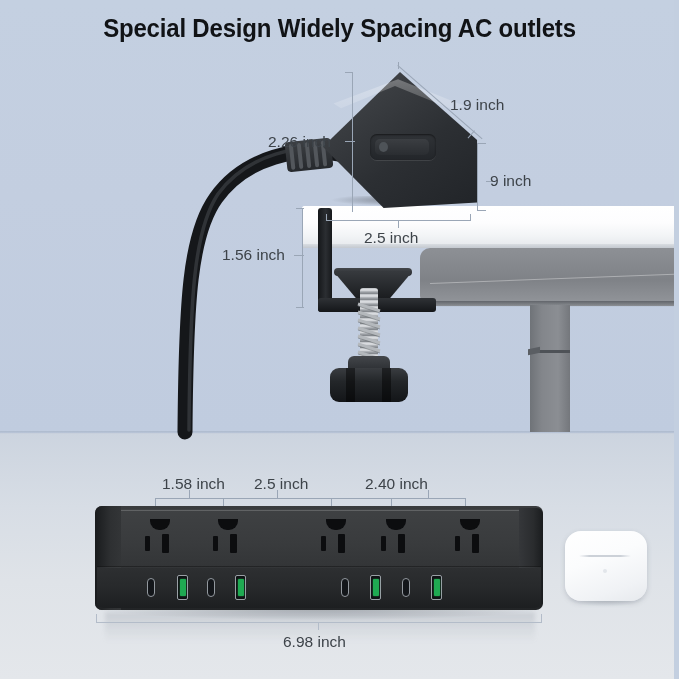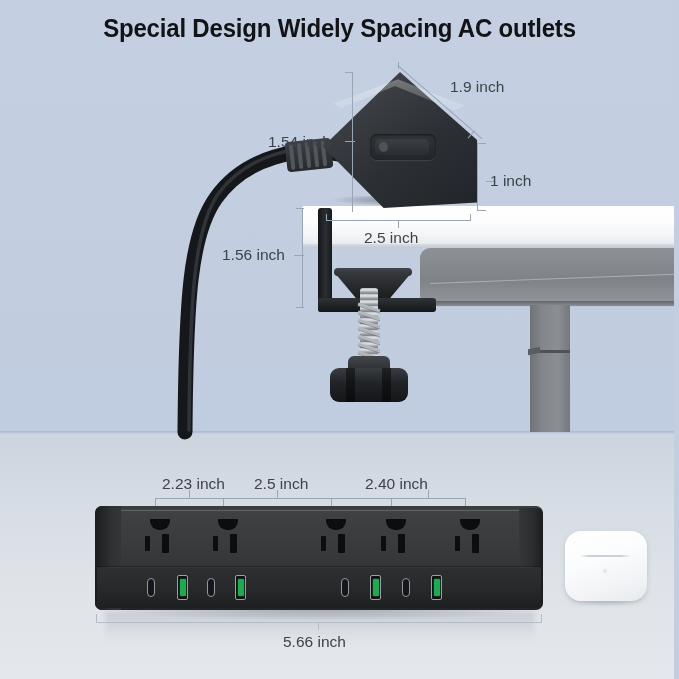--- a/index.html
+++ b/index.html
@@ -212,32 +212,32 @@
     <div class="head-switch">
       <div class="head-switch-in">
         <div class="head-switch-dot"></div>
       </div>
     </div>
   </div>
 
   <div class="rot" style="left:398px;top:65px;width:112px;transform:rotate(41deg);"></div>
   <div class="dline v" style="left:398px;top:62px;height:7px;"></div>
   <div class="rot" style="left:475px;top:131px;width:10px;transform:rotate(132deg);"></div>
-  <div class="dim-txt" style="left:450px;top:78px;">1.9 inch</div>
+  <div class="dim-txt" style="left:450px;top:96px;">1.9 inch</div>
 
   <div class="dline v" style="left:352px;top:72px;height:140px;"></div>
   <div class="dline h" style="left:345px;top:72px;width:8px;"></div>
   <div class="dline h" style="left:345px;top:141px;width:10px;"></div>
-  <div class="dim-txt" style="left:268px;top:133px;">1.54 inch</div>
+  <div class="dim-txt" style="left:268px;top:133px;">2.26 inch</div>
 
   <div class="dline v" style="left:477px;top:143px;height:68px;"></div>
   <div class="dline h" style="left:477px;top:143px;width:9px;"></div>
   <div class="dline h" style="left:477px;top:210px;width:9px;"></div>
   <div class="dline h" style="left:486px;top:181px;width:9px;"></div>
-  <div class="dim-txt" style="left:490px;top:172px;">1 inch</div>
+  <div class="dim-txt" style="left:490px;top:172px;">9 inch</div>
 
   <div class="dline h" style="left:326px;top:220px;width:145px;"></div>
   <div class="dline v" style="left:326px;top:214px;height:7px;"></div>
   <div class="dline v" style="left:470px;top:214px;height:7px;"></div>
   <div class="dline v" style="left:398px;top:220px;height:8px;"></div>
   <div class="dim-txt" style="left:364px;top:229px;">2.5 inch</div>
 
   <div class="dline v" style="left:302px;top:208px;height:100px;"></div>
   <div class="dline h" style="left:296px;top:208px;width:8px;"></div>
   <div class="dline h" style="left:296px;top:307px;width:8px;"></div>
@@ -247,21 +247,21 @@
   <div class="dline h" style="left:155px;top:498px;width:310px;"></div>
   <div class="dline v" style="left:155px;top:498px;height:12px;"></div>
   <div class="dline v" style="left:223px;top:498px;height:12px;"></div>
   <div class="dline v" style="left:331px;top:498px;height:12px;"></div>
   <div class="dline v" style="left:391px;top:498px;height:12px;"></div>
   <div class="dline v" style="left:465px;top:498px;height:12px;"></div>
   <div class="dline v" style="left:189px;top:490px;height:9px;"></div>
   <div class="dline v" style="left:277px;top:490px;height:9px;"></div>
   <div class="dline v" style="left:428px;top:490px;height:9px;"></div>
 
-  <div class="dim-txt" style="left:162px;top:475px;">2.23 inch</div>
+  <div class="dim-txt" style="left:162px;top:475px;">1.58 inch</div>
   <div class="dim-txt" style="left:254px;top:475px;">2.5 inch</div>
   <div class="dim-txt" style="left:365px;top:475px;">2.40 inch</div>
 
   <div class="strip-shadow"></div>
   <div class="strip-reflection"></div>
   <div class="strip">
     <div class="strip-body"></div>
     <div class="strip-top-face"></div>
     <div class="strip-top-hl"></div>
     <div class="strip-left-cap"></div>
@@ -311,21 +311,21 @@
     <div class="usb-c" style="left:307px;top:72px;"></div>
     <div class="usb-a" style="left:336px;top:69px;">
       <div class="usb-a-in"></div>
     </div>
   </div>
 
   <div class="dline h lt" style="left:96px;top:622px;width:446px;"></div>
   <div class="dline v lt" style="left:96px;top:614px;height:9px;"></div>
   <div class="dline v lt" style="left:541px;top:614px;height:9px;"></div>
   <div class="dline v lt" style="left:318px;top:622px;height:8px;"></div>
-  <div class="dim-txt" style="left:283px;top:633px;">5.66 inch</div>
+  <div class="dim-txt" style="left:283px;top:633px;">6.98 inch</div>
 
   <div class="buds-shadow"></div>
   <div class="buds">
     <div class="buds-seam"></div>
     <div class="buds-led"></div>
   </div>
 
 </div>
 
 </body></html>

